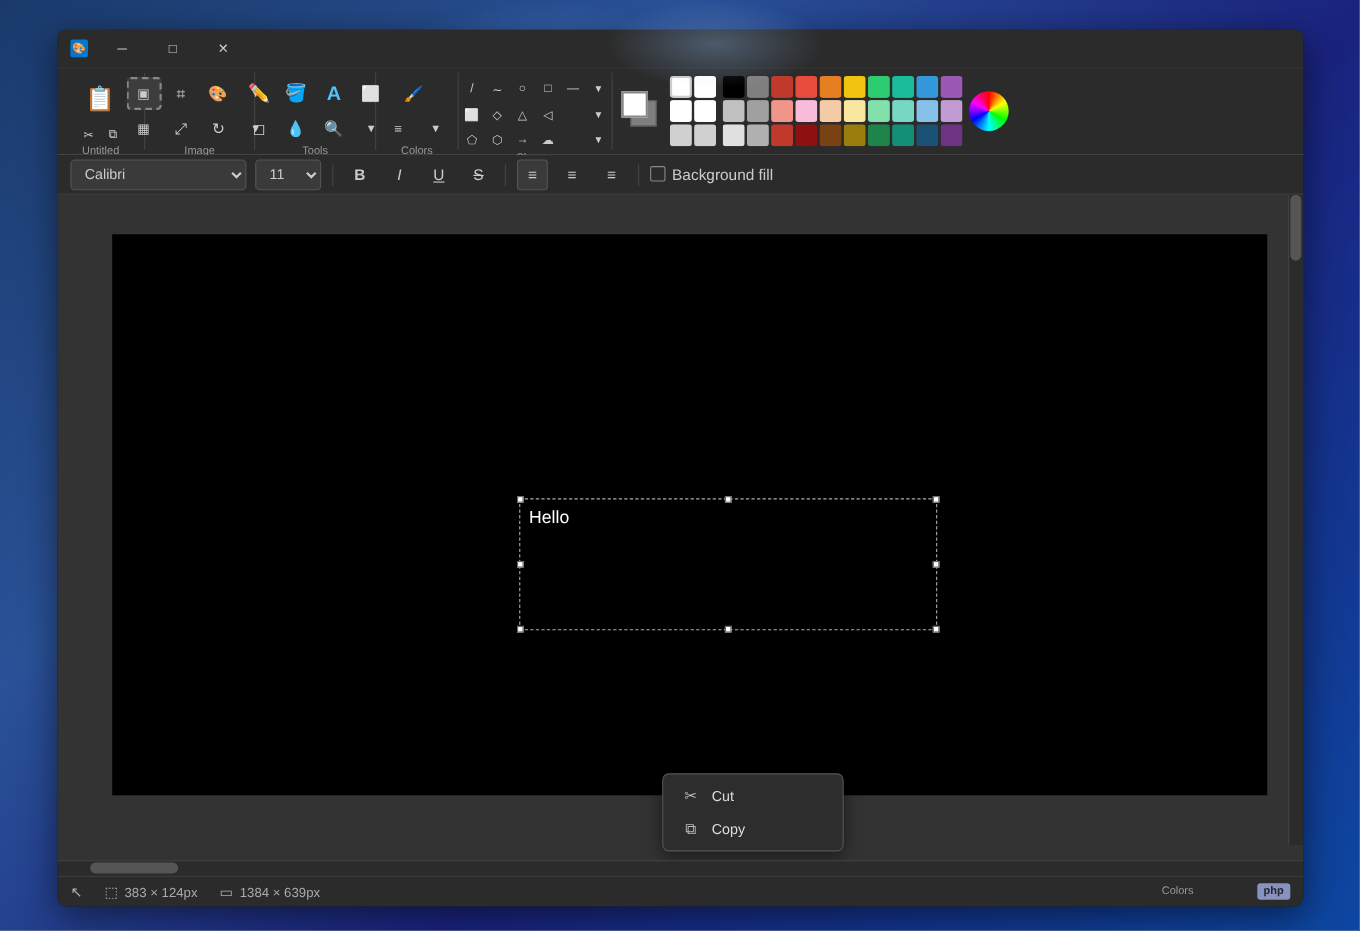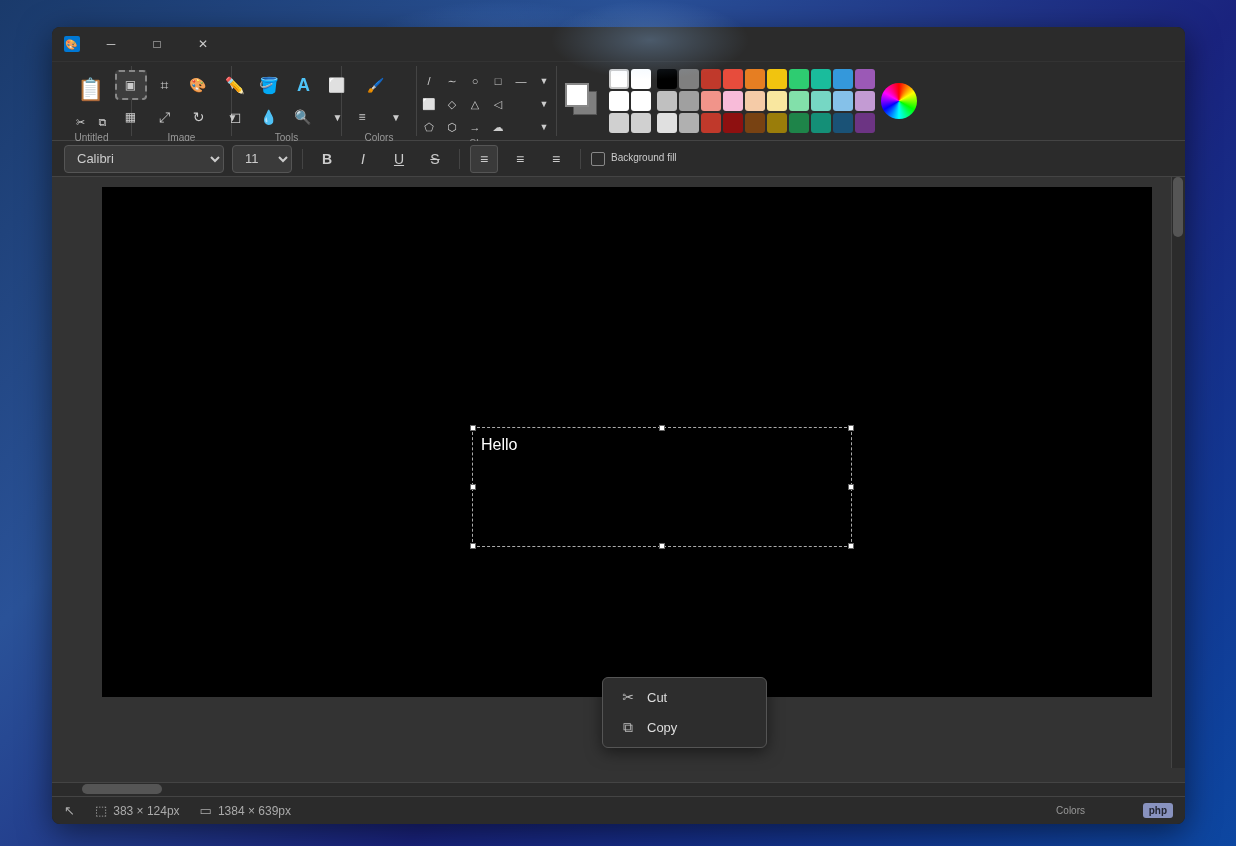--- a/index.html
+++ b/index.html
@@ -223,21 +223,21 @@
       background: #3a3a3a;
       border: 1px solid #555;
       color: #ccc;
       font-size: 14px;
       cursor: pointer;
       border-radius: 3px;
       display: flex; align-items: center; justify-content: center;
     }
     .bg-fill-label {
       color: #ccc;
-      font-size: 10px;
+      font-size: 14px;
       display: flex;
       align-items: flex-start;
       gap: 6px;
     }
     .bg-fill-checkbox {
       width: 14px; height: 14px;
       border: 1px solid #888;
       border-radius: 2px;
       background: transparent;
     }
@@ -261,21 +261,21 @@
     .scroll-thumb-v {
       position: absolute;
       top: 0; left: 1px;
       width: 10px; height: 60px;
       background: #555;
       border-radius: 5px;
     }
     .paint-canvas {
       background: #000;
       position: absolute;
-      top: 10px;
+      top: 36px;
       left: 50px;
       width: 1050px;
       height: 510px;
     }
 
     
     .text-box {
       position: absolute;
       top: 240px;
       left: 370px;

